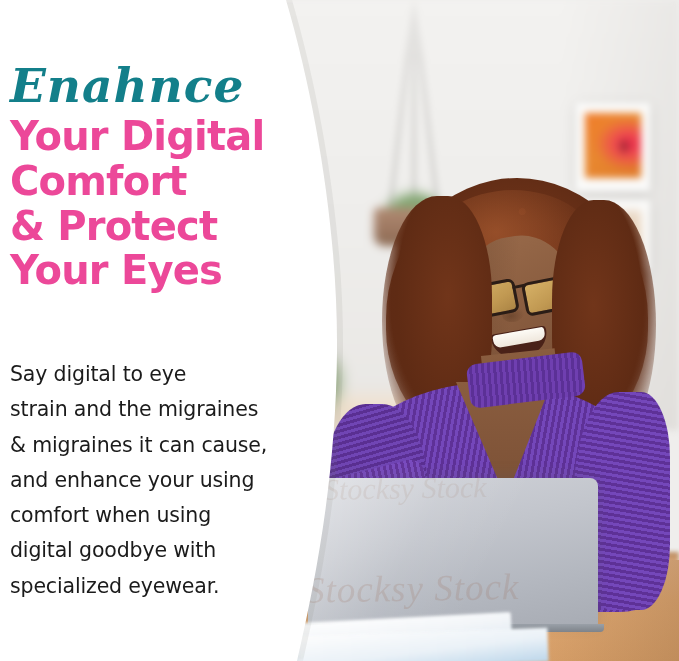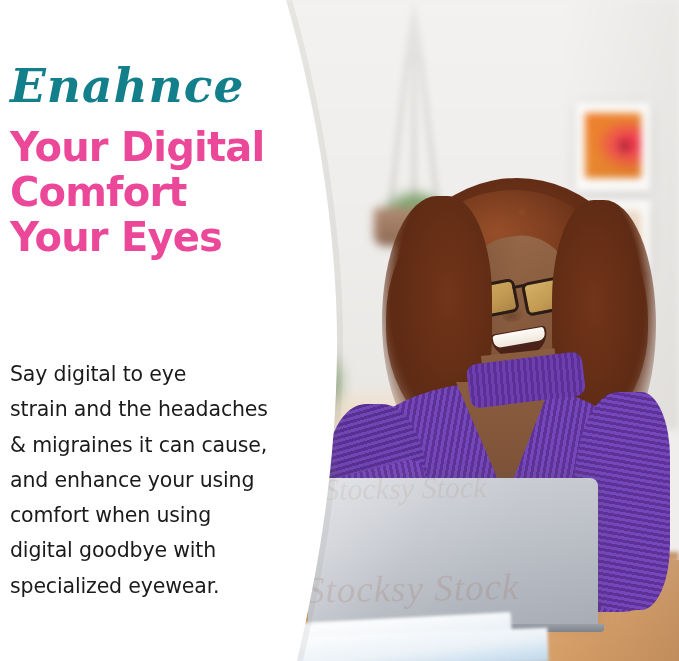--- a/index.html
+++ b/index.html
@@ -323,21 +323,21 @@
     z-index:6;
   }
   .hl-script {
     font-family:"DejaVu Serif", serif;
     font-style:italic;
     font-weight:700;
     font-size:47px;
     line-height:1.0;
     letter-spacing:1px;
     color:#137f8a;
-    margin-bottom:16px;
+    margin-bottom:5px;
   }
   .hl-line {
     font-family:"DejaVu Sans", sans-serif;
     font-weight:700;
     font-size:40px;
     line-height:1.12;
     letter-spacing:-0.8px;
     color:#ec4899;
   }
 
@@ -435,26 +435,27 @@
     </div>
   </div>
 
   <div class="pane-edge-shadow"></div>
   <div class="text-pane"></div>
 
   <div class="headline">
     <div class="hl-script">Enahnce</div>
     <div class="hl-line">Your Digital</div>
     <div class="hl-line">Comfort</div>
+    <div class="hl-line">&amp; Protect</div>
     <div class="hl-line">Your Eyes</div>
   </div>
 
   <div class="body-copy">
     <span class="bl">Say digital to eye</span>
-    <span class="bl">strain and the headaches</span>
+    <span class="bl">strain and the migraines</span>
     <span class="bl">&amp; migraines it can cause,</span>
     <span class="bl">and enhance your using</span>
     <span class="bl">comfort when using</span>
     <span class="bl">digital goodbye with</span>
     <span class="bl">specialized eyewear.</span>
   </div>
 
 </div>
 
 </body></html>

